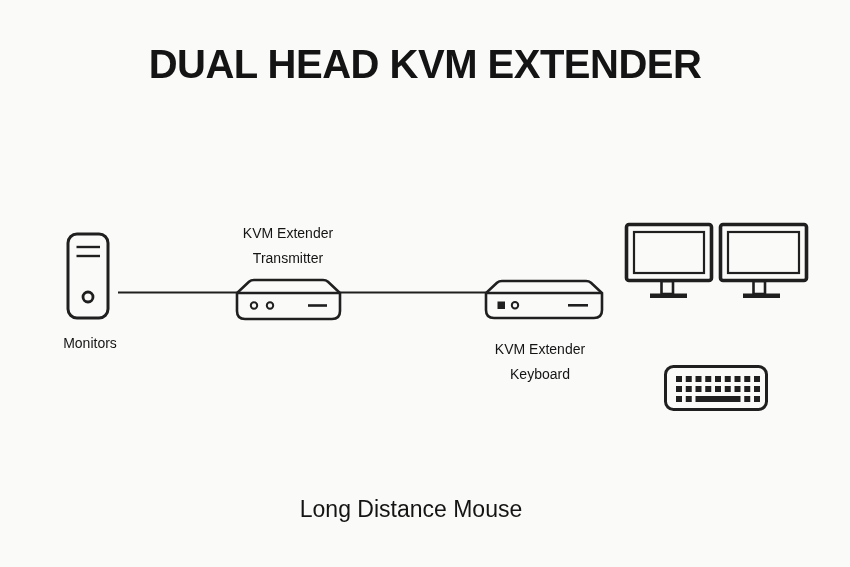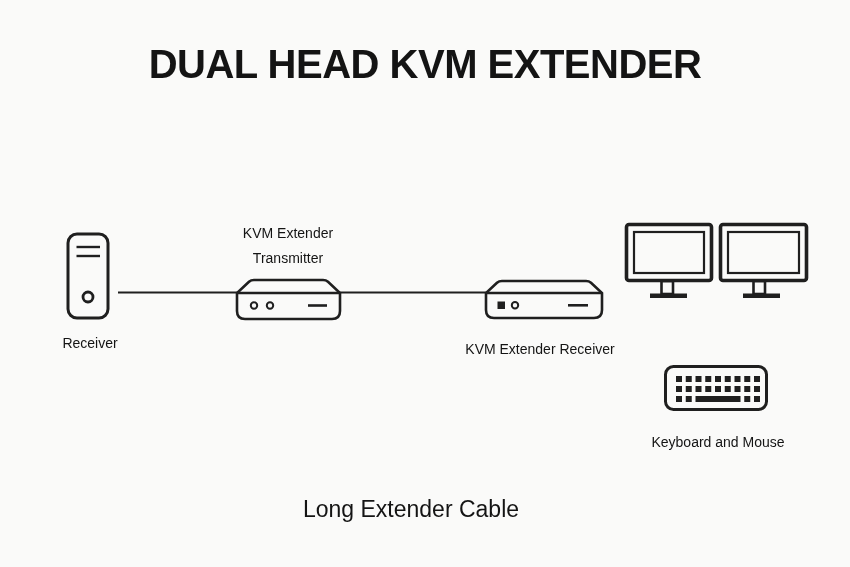--- a/index.html
+++ b/index.html
@@ -79,22 +79,21 @@
     <g>
       <rect x="665.5" y="366.5" width="101" height="43" rx="8" class="box" stroke-width="3"></rect>
       <line x1="676" y1="379" x2="760" y2="379" class="keys" stroke-width="6.2" stroke-dasharray="6 3.75"></line>
       <line x1="676" y1="389" x2="760" y2="389" class="keys" stroke-width="6.2" stroke-dasharray="6 3.75"></line>
       <line x1="676" y1="399" x2="760" y2="399" class="keys" stroke-width="6.2" stroke-dasharray="6 3.75 6 3.75 45 3.75 6 3.75 6"></line>
     </g>
   </svg>
 
   <div class="label" style="left:213px; top:221px; width:150px;">KVM Extender Transmitter</div>
 
-  <div class="label" style="left:10px; top:331px; width:160px;">Receiver</div>
+  <div class="label" style="left:10px; top:331px; width:160px;">Monitors</div>
 
-  <div class="label" style="left:465px; top:337px; width:150px;">KVM Extender Receiver</div>
+  <div class="label" style="left:465px; top:337px; width:150px;">KVM Extender Keyboard</div>
 
 
-  <div class="label" style="left:643px; top:430px; width:150px;">Keyboard and Mouse</div>
 
-  <div class="label cable" style="left:261px; top:497px; width:300px;">Long Extender Cable</div>
+  <div class="label cable" style="left:261px; top:497px; width:300px;">Long Distance Mouse</div>
 
 </div>
 
 </body></html>

